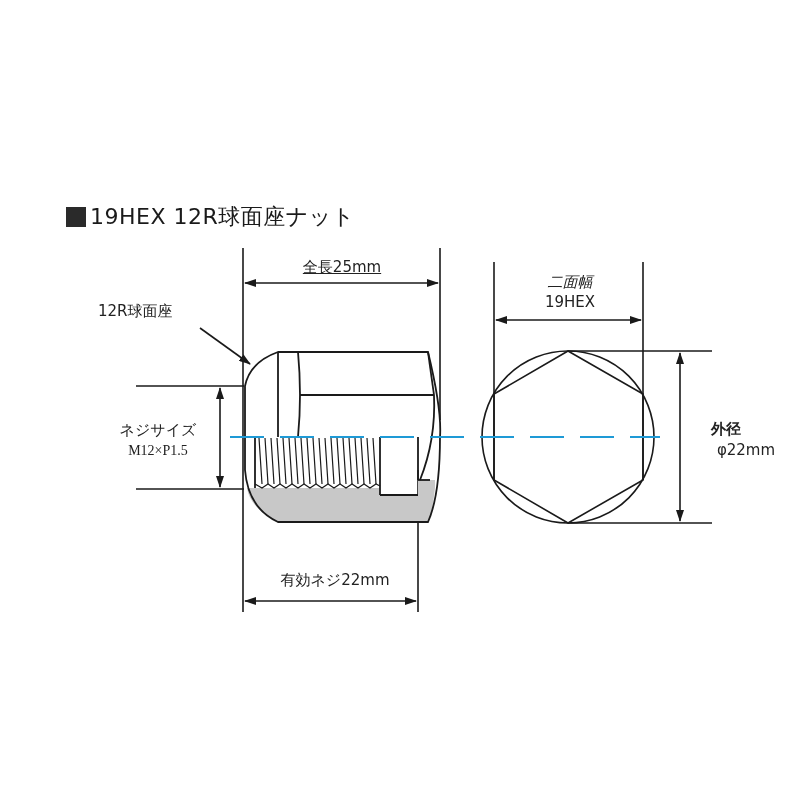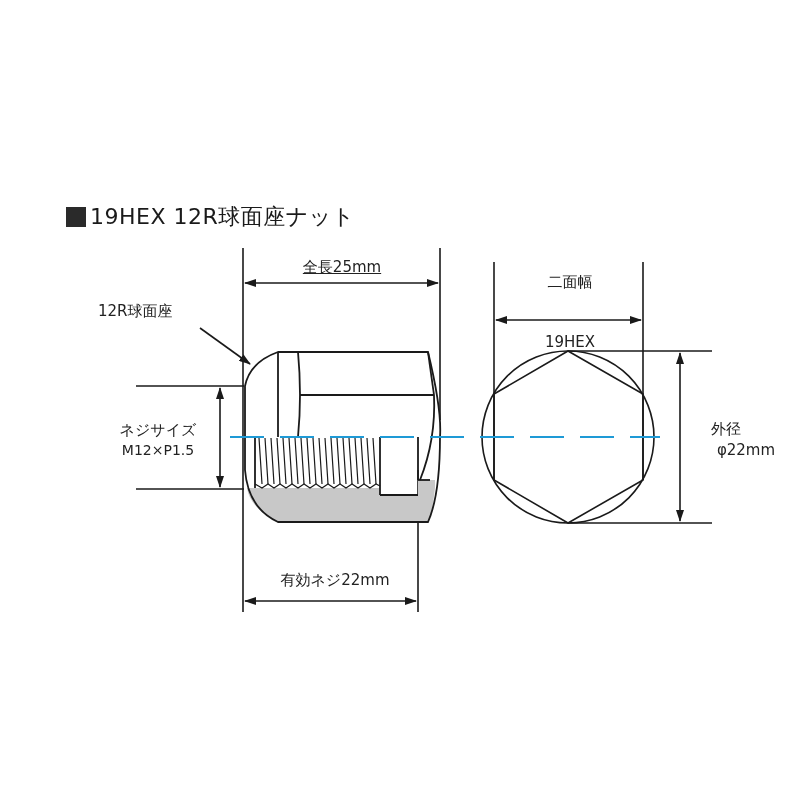--- a/index.html
+++ b/index.html
@@ -82,18 +82,18 @@
     <line x1="568" y1="523" x2="712" y2="523"></line>
     <line x1="680" y1="353" x2="680" y2="521" marker-start="url(#arr)" marker-end="url(#arr)"></line>
   </g>
 
   <line x1="230" y1="437" x2="660" y2="437" stroke="#1e9ad6" stroke-width="2.2" stroke-dasharray="34,16"></line>
 </svg>
 
 <div class="lbl center" style="left:282px; top:258px; width:120px;text-decoration:underline;">全長25mm</div>
 <div class="lbl" style="left:98px; top:302px;">12R球面座</div>
 <div class="lbl center" style="left:110px; top:421px; width:96px;">ネジサイズ</div>
-<div class="lbl center" style="left:112px; top:441px; width:92px; font-size:14px;">M12×P1.5</div>
+<div class="lbl center" style="left:112px; top:441px; width:92px; font-size:14px;font-family:Liberation Serif, serif;">M12×P1.5</div>
 <div class="lbl center" style="left:270px; top:571px; width:130px;">有効ネジ22mm</div>
-<div class="lbl center" style="left:520px; top:273px; width:100px;">二面幅</div>
-<div class="lbl center" style="left:520px; top:293px; width:100px;margin-top:40px;">19HEX</div>
-<div class="lbl center" style="left:686px; top:420px; width:80px;">外径</div>
+<div class="lbl center" style="left:520px; top:273px; width:100px;font-style:italic;">二面幅</div>
+<div class="lbl center" style="left:520px; top:293px; width:100px;">19HEX</div>
+<div class="lbl center" style="left:686px; top:420px; width:80px;font-weight:bold;">外径</div>
 <div class="lbl center" style="left:704px; top:441px; width:84px;">φ22mm</div>
 
 </body></html>

